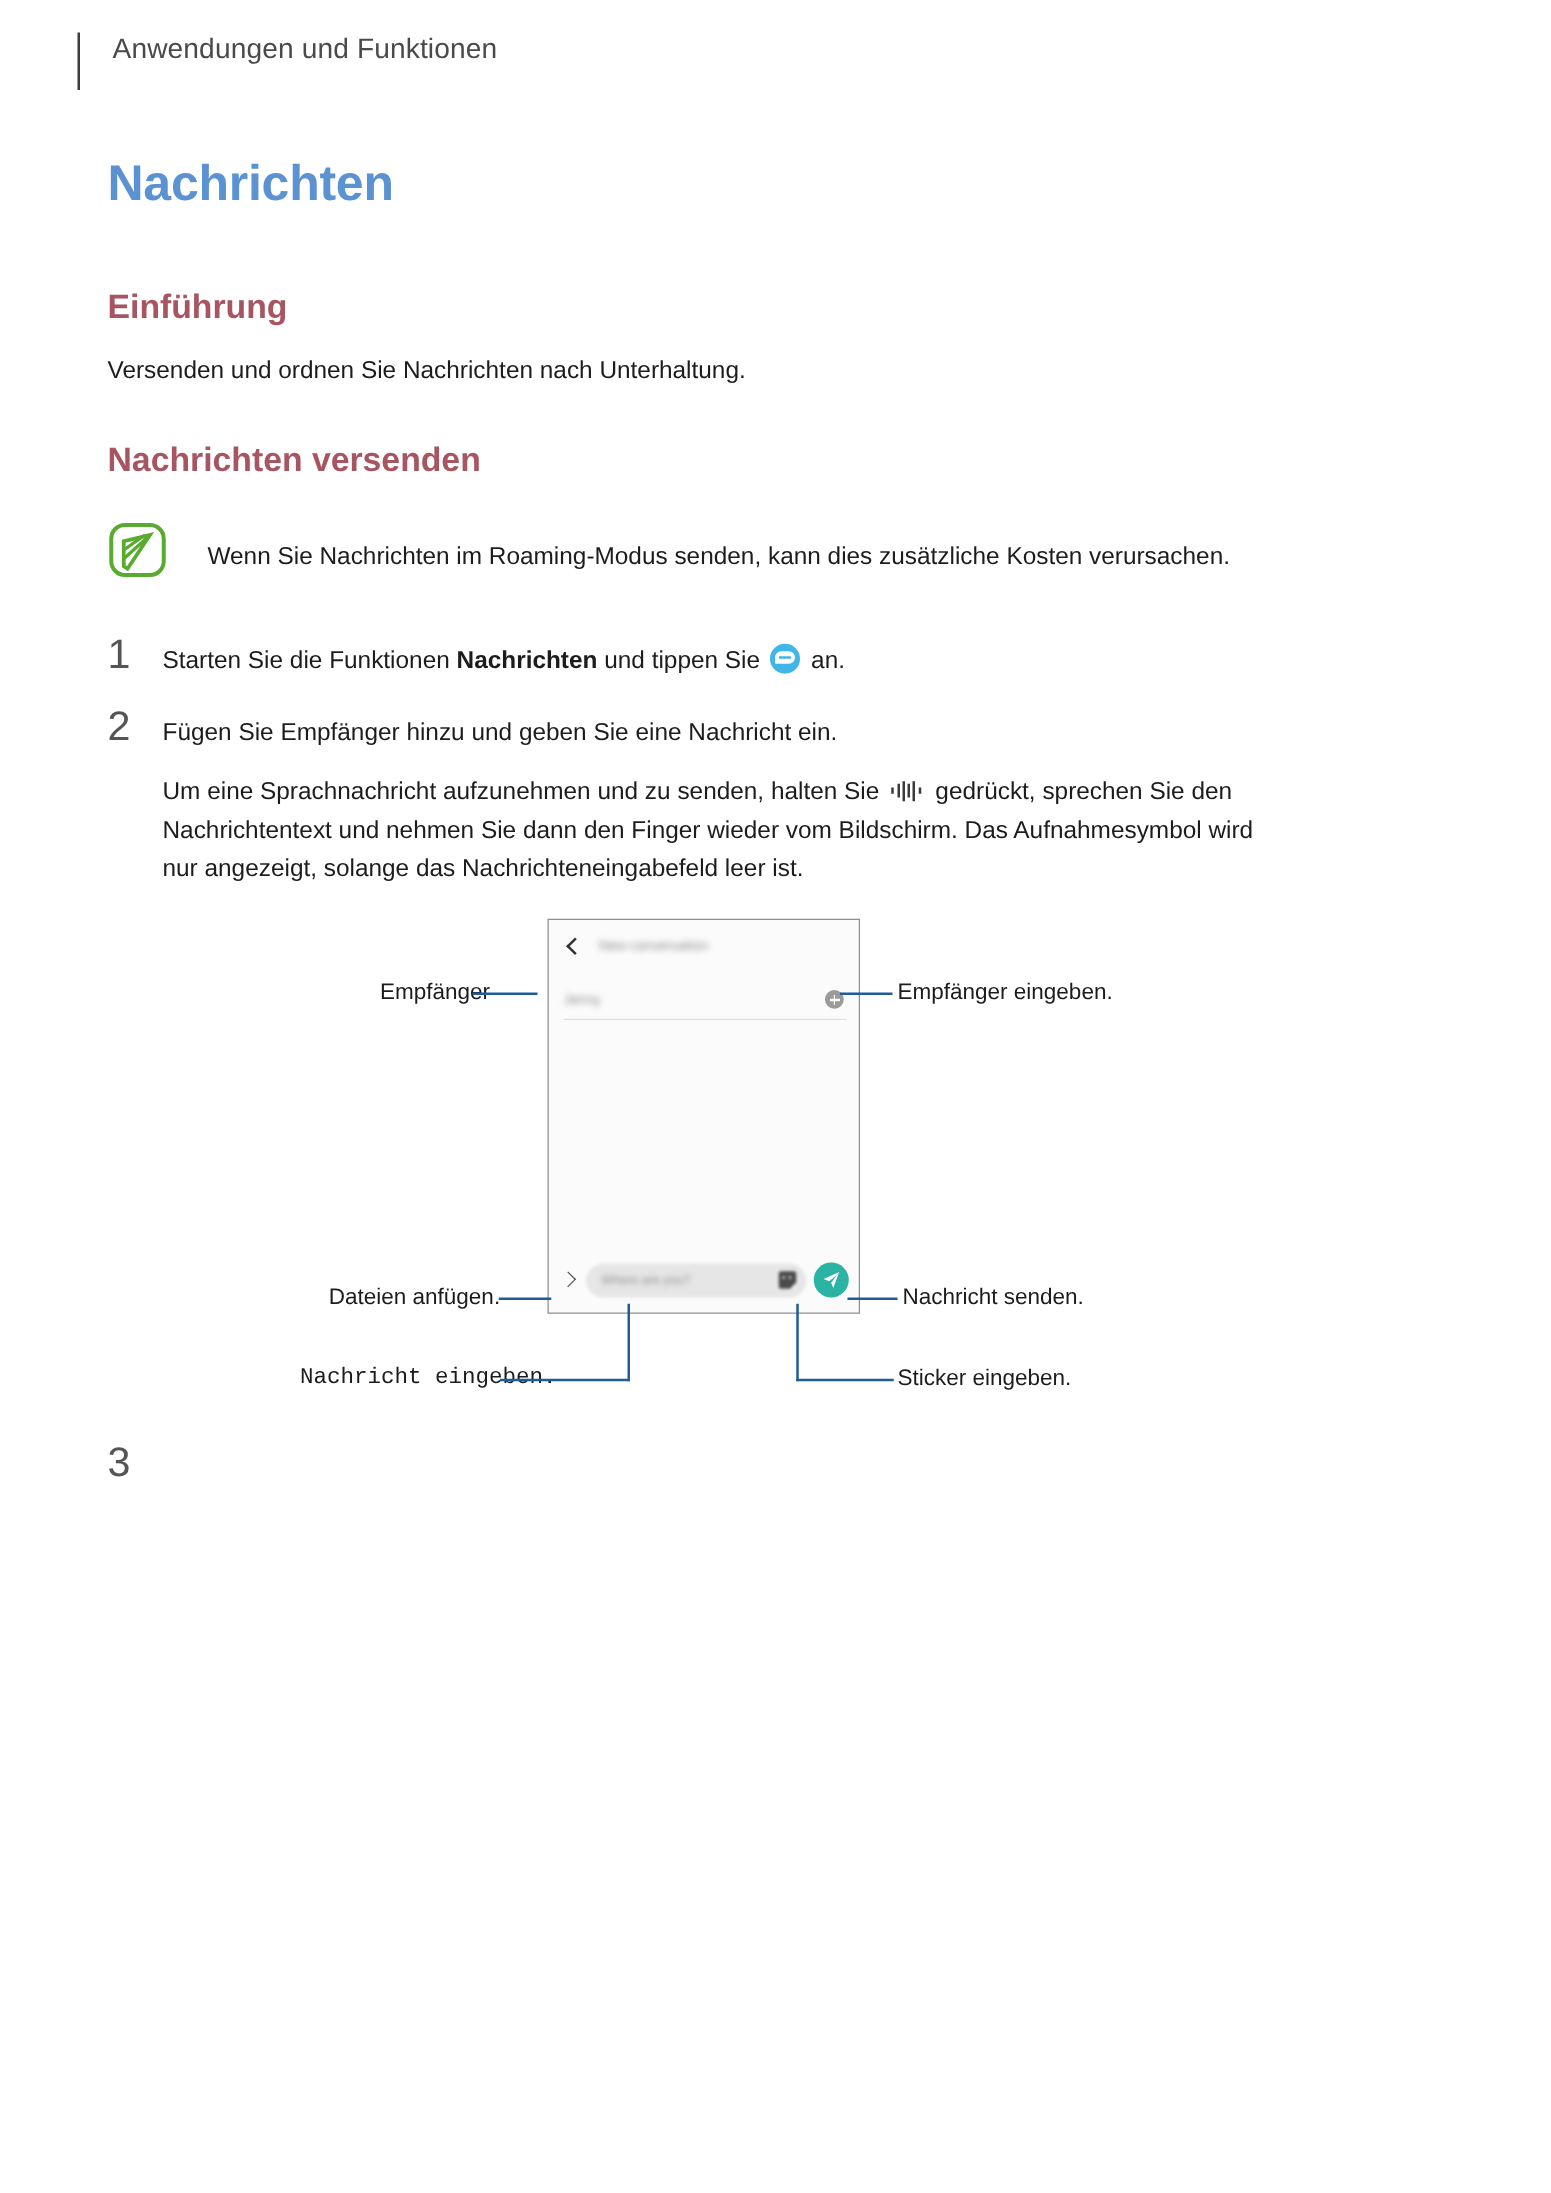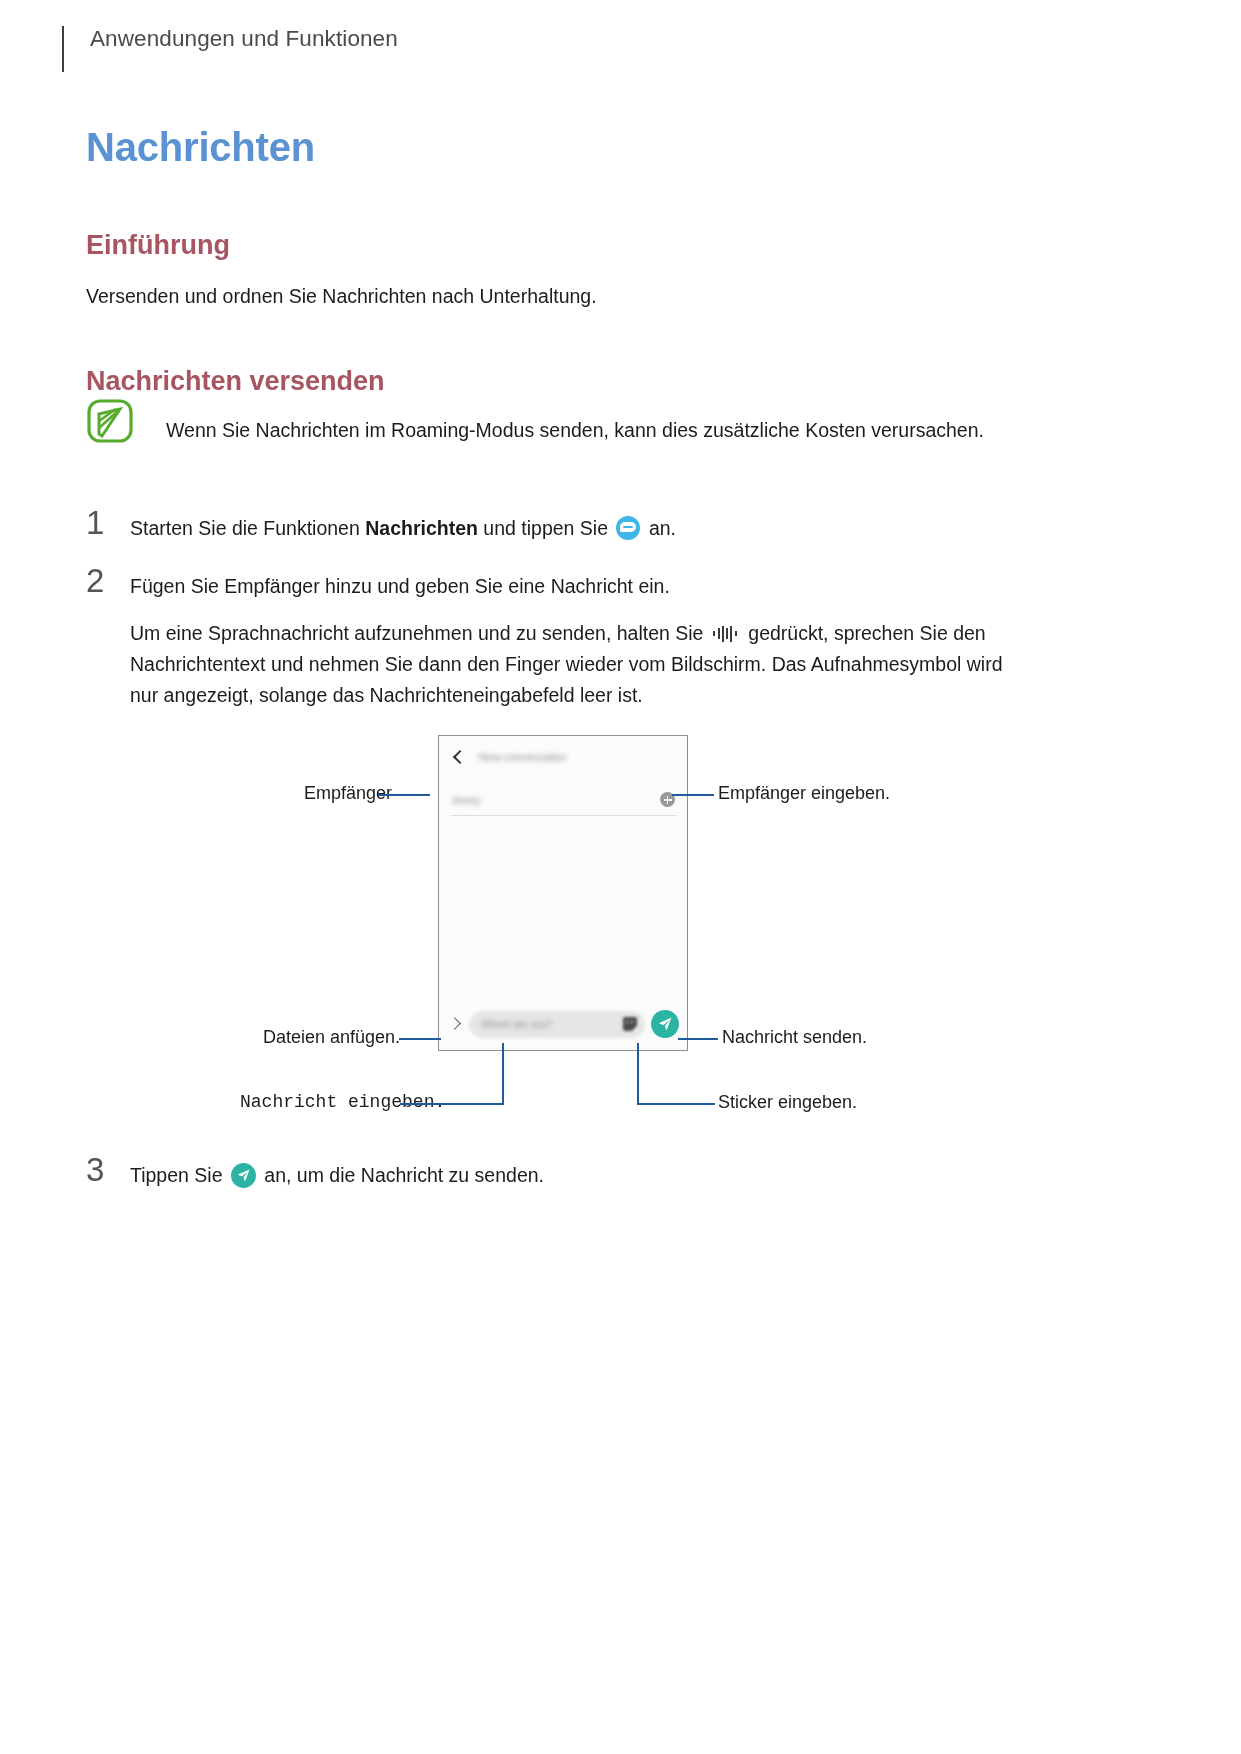--- a/index.html
+++ b/index.html
@@ -55,40 +55,40 @@
   
   .h2 {
     position: absolute;
     left: 86px;
     font-size: 27px;
     font-weight: bold;
     color: #a65561;
     letter-spacing: 0px;
   }
   #h2-einfuehrung { top: 230px; }
-  #h2-versenden  { top: 366px; }
+  #h2-versenden  { top: 353px; }
 
   
   .body-text {
     position: absolute;
     left: 86px;
     font-size: 19.5px;
     line-height: 31px;
     color: #1c1c1c;
   }
   #p-intro { top: 281px; }
 
   
   .note {
     position: absolute;
     left: 86px;
-    top: 396px;
+    top: 415px;
     width: 1060px;
     display: flex;
-    align-items: flex-end;
+    align-items: center;
   }
   .note-icon {
     width: 50px;
     height: 50px;
     flex: 0 0 50px;
     position: relative;
     margin-right: 30px;
   }
   .note-text {
     font-size: 19.5px;
@@ -465,19 +465,16 @@
     <div class="leader v" style="left:502px; top:308px; height:62px;"></div>
 
     <div class="leader v" style="left:637px; top:308px; height:62px;"></div>
     <div class="leader h" style="left:637px; top:368px; width:78px;"></div>
     <div class="callout" style="left:718px; top:357px;">Sticker eingeben.</div>
 
   </div>
 
   <div class="step" id="step-3">
     <div class="step-num">3</div>
-    <div class="step-body"><span>Tippen Sie </span><span class="send-icon-inline"><svg class="plane" viewBox="0 0 16 16" aria-hidden="true">
-            <path d="M14.4 1.6 L1.8 7.2 L6.4 8.9 L12.8 3.8 L7.9 10.1 L9.6 14.4 Z" fill="#ffffff"></path>
-          </svg></span><span> an, um die Nachricht zu senden.</span></div>
   </div>
 
 
 </div>
 
 </body></html>

